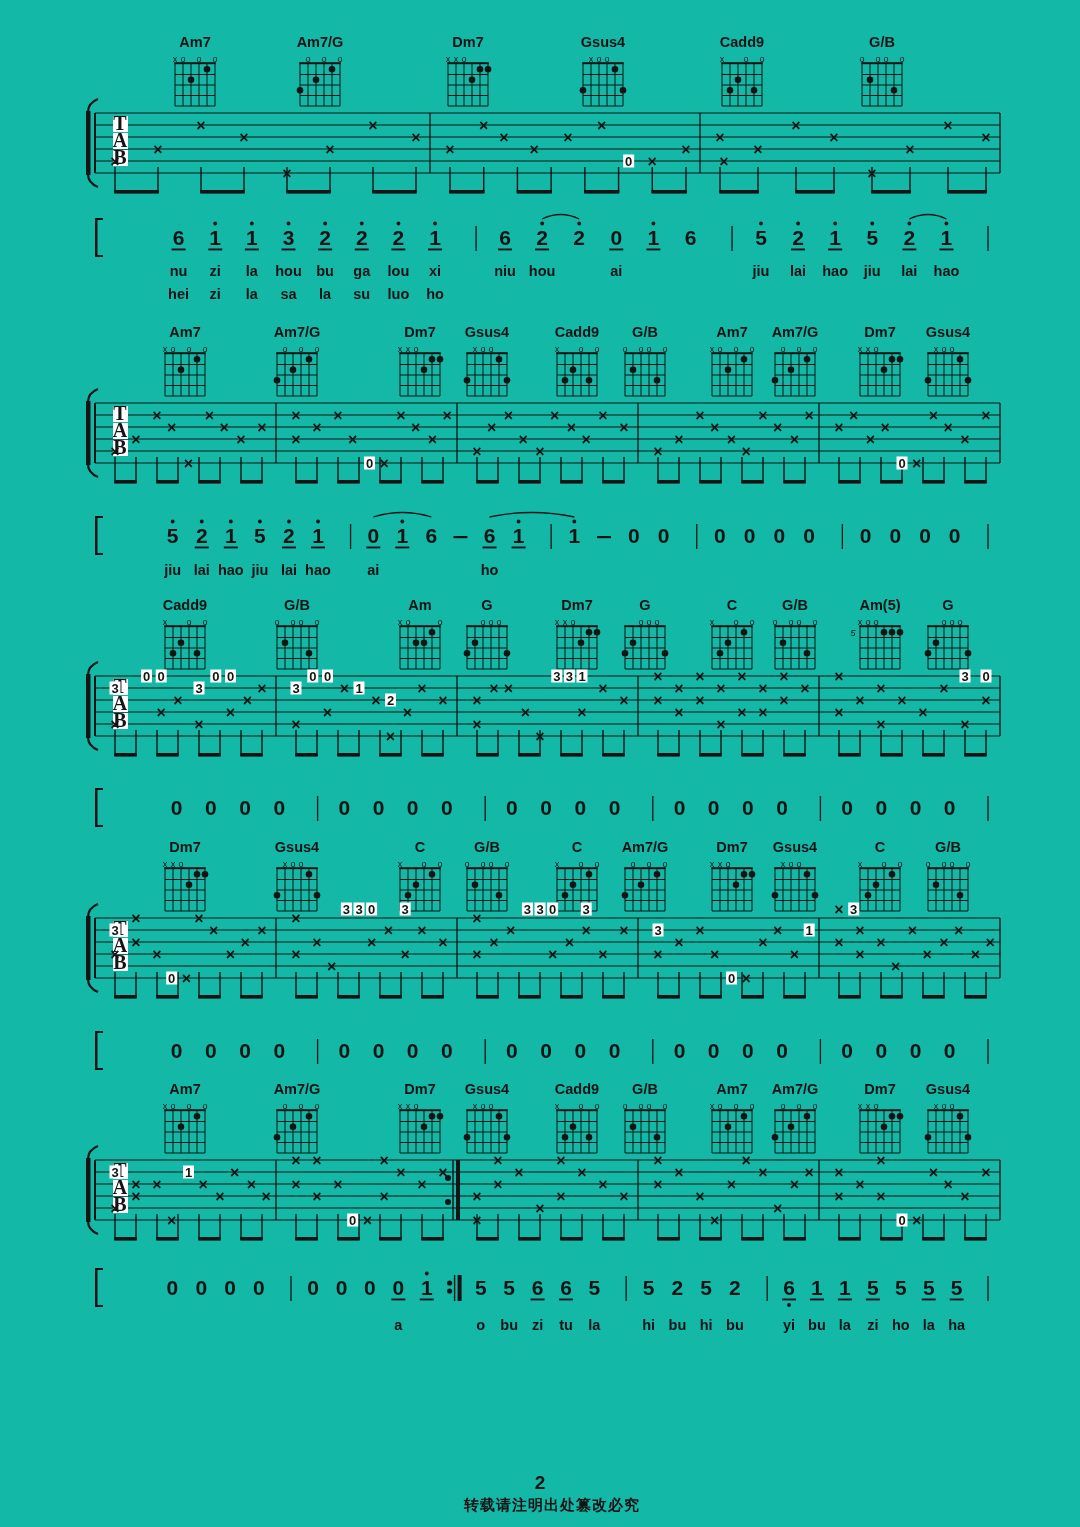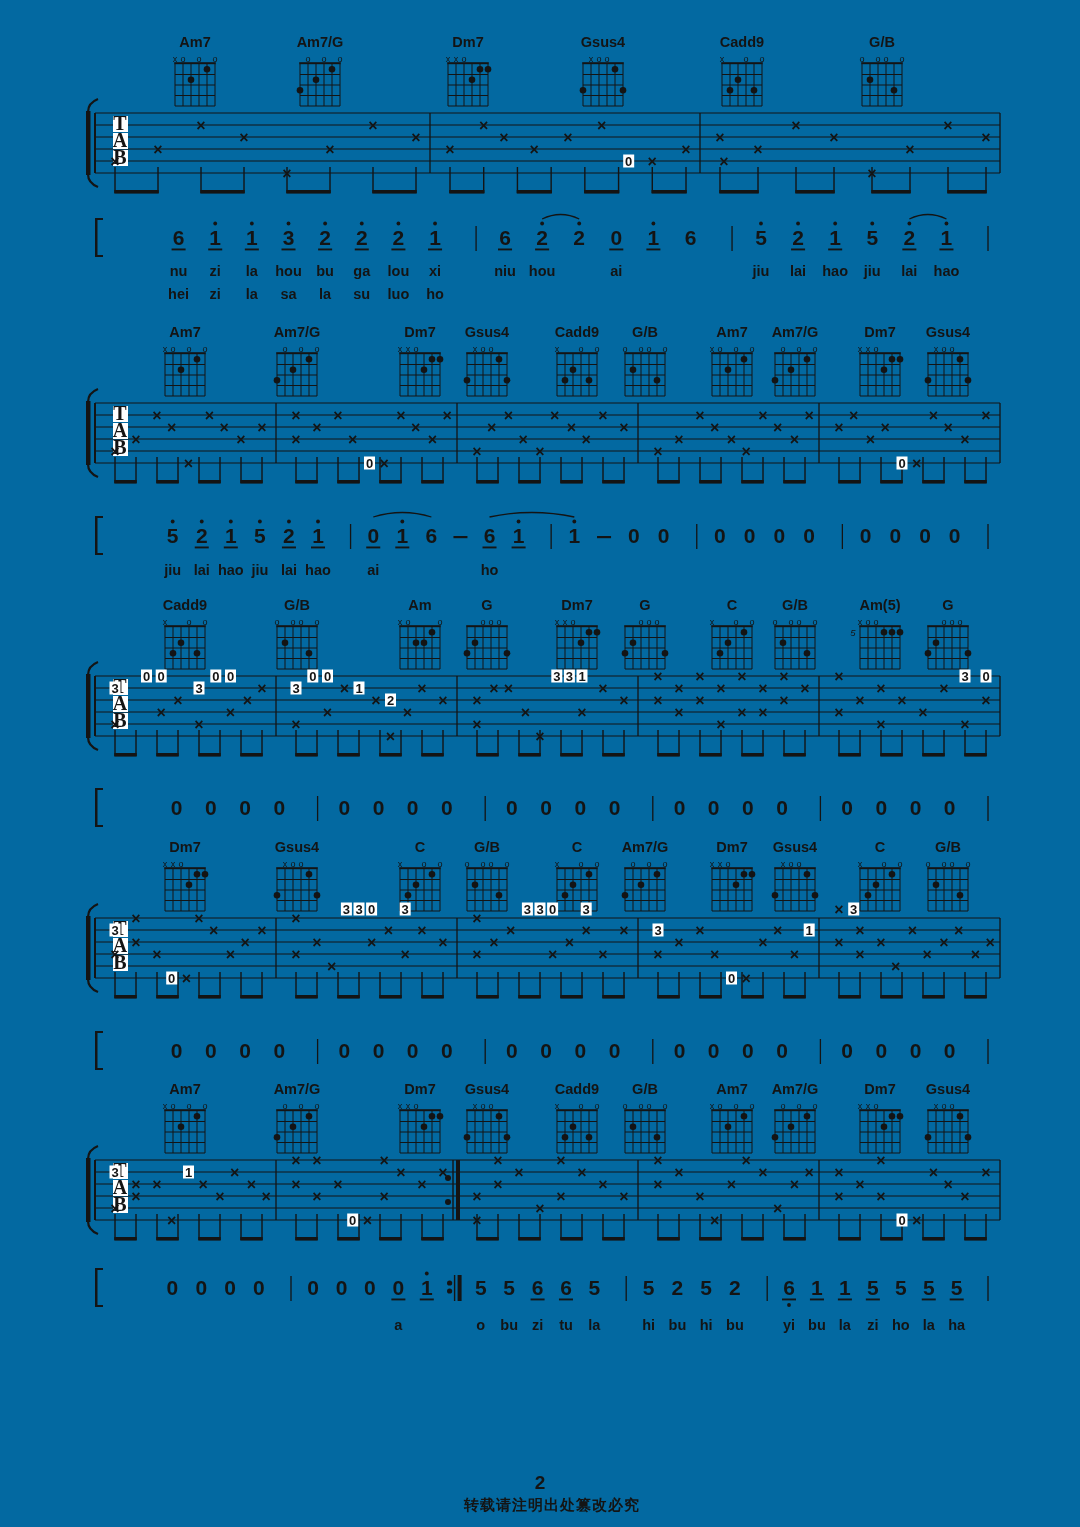--- a/index.html
+++ b/index.html
@@ -1,16 +1,16 @@
 <!DOCTYPE html>
 <html><head>
 <meta charset="utf-8">
 <style>
   html,body{margin:0;padding:0;background:#888;}
-  .page{position:relative;width:1080px;height:1527px;background:#0369a1;margin:0 auto;overflow:hidden;
+  .page{position:relative;width:1080px;height:1527px;background:#14b8a6;margin:0 auto;overflow:hidden;
         font-family:"Liberation Sans",sans-serif;}
   #score{position:absolute;left:0;top:0;}
   .pageno{position:absolute;left:0;top:1472px;width:1080px;text-align:center;
           font-size:19px;font-weight:700;color:#141414;}
   .footer{position:absolute;left:0;top:1496px;width:1080px;text-align:center;
           font-size:15px;font-weight:700;letter-spacing:1px;color:#141414;
           font-family:"Liberation Sans",sans-serif;padding-left:12px;}
 </style>
 </head>
 <body>

